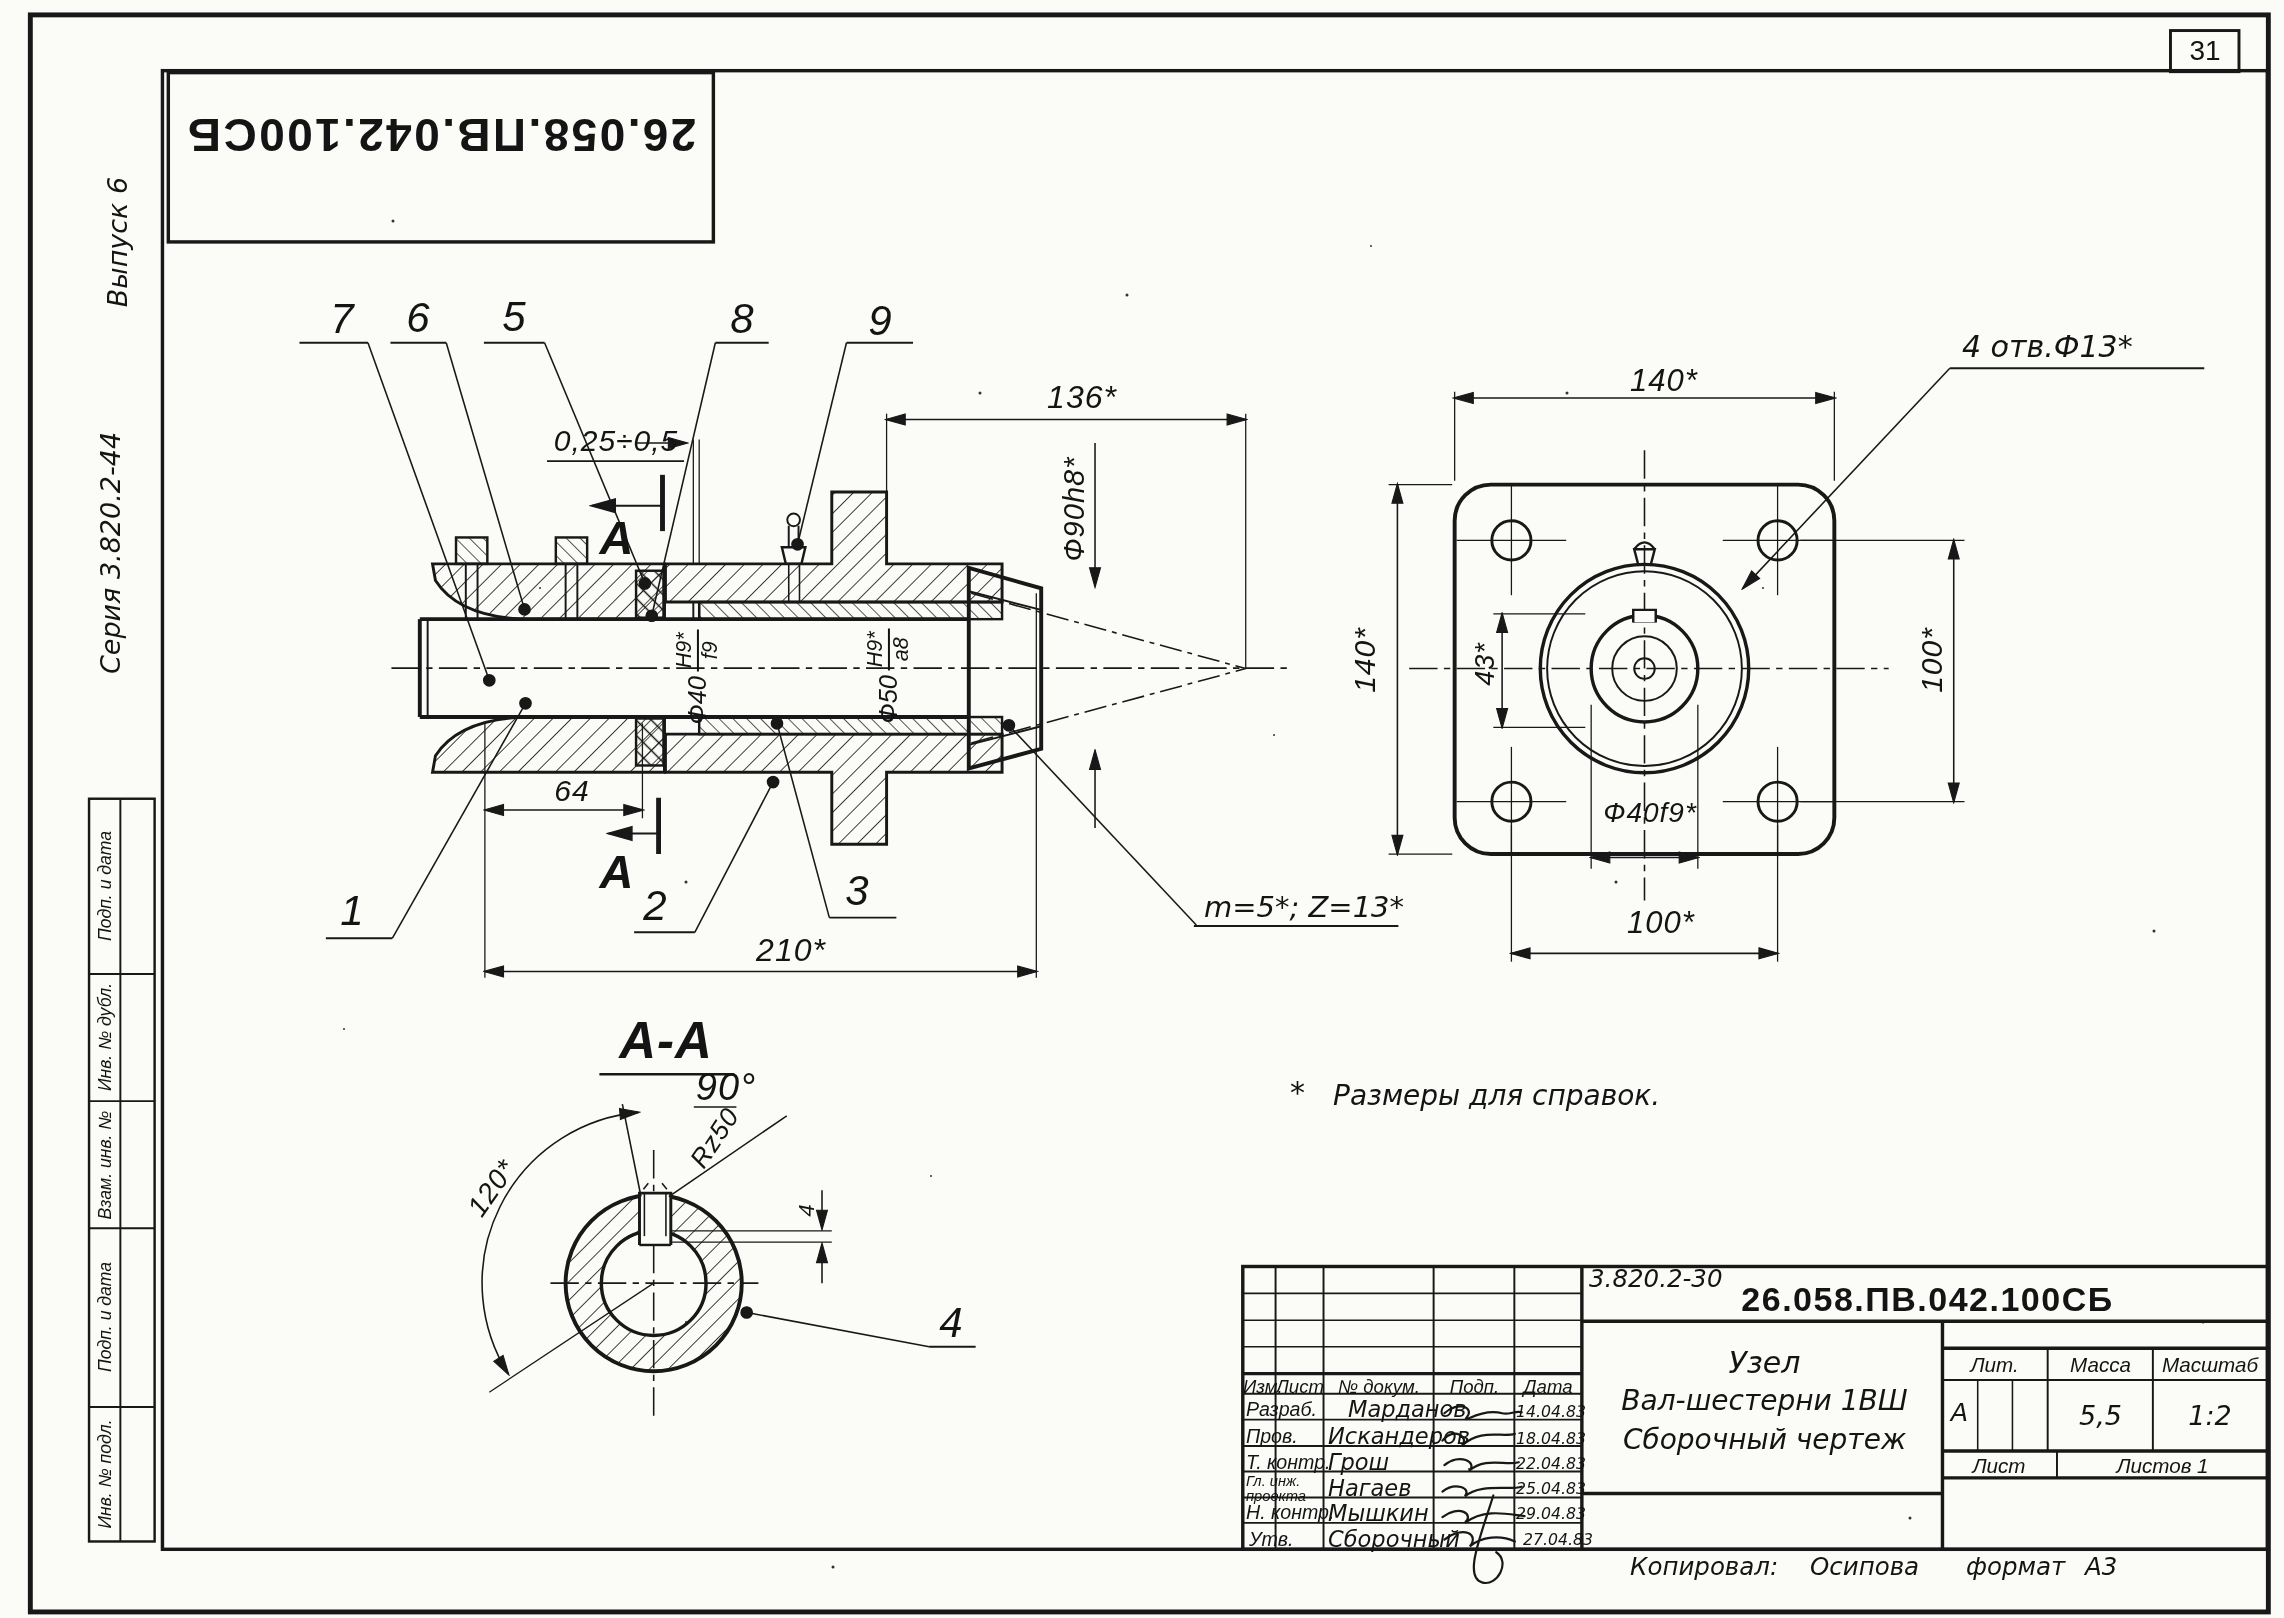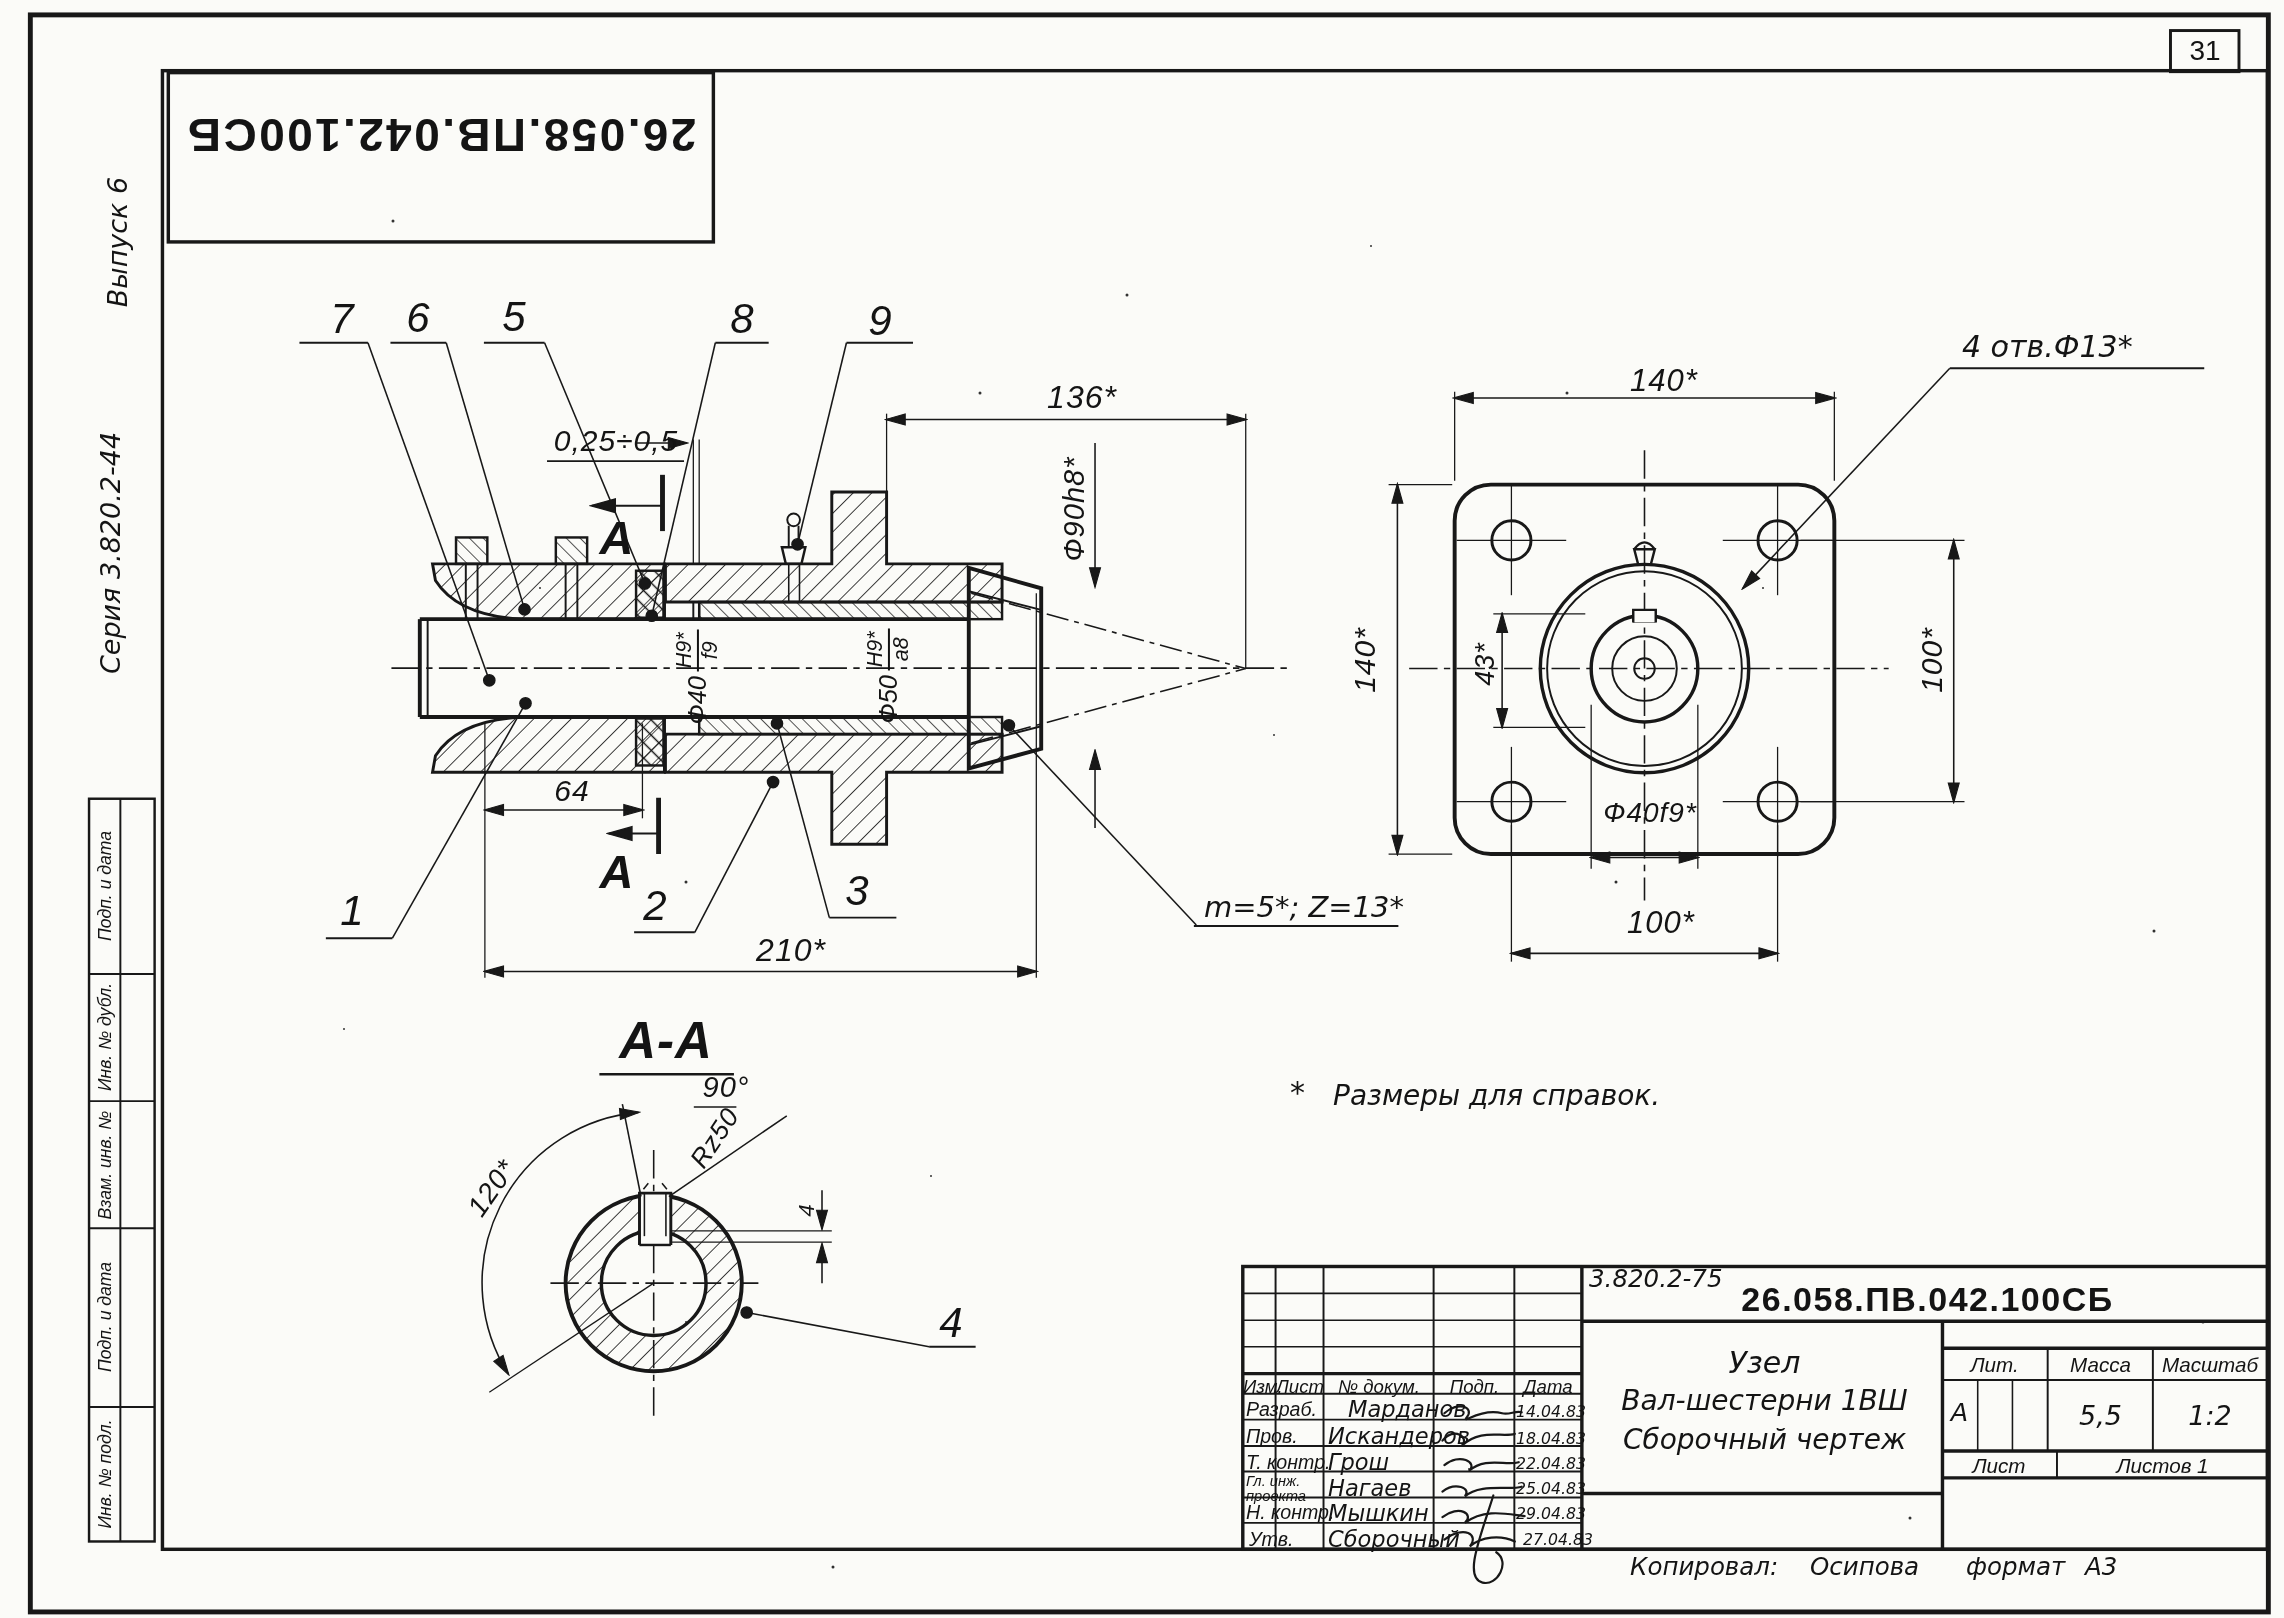--- a/index.html
+++ b/index.html
@@ -363,30 +363,30 @@
 
 <span class="t dimtxt" style="left:1664px;top:381px;font-size:31px;">140*</span>
 <span class="t r90 dimtxt" style="left:1365px;top:660px;font-size:30px;">140*</span>
 <span class="t r90 dimtxt" style="left:1932px;top:660px;font-size:30px;">100*</span>
 <span class="t dimtxt" style="left:1661px;top:923px;font-size:31px;">100*</span>
 <span class="t r90 dimtxt" style="left:1485px;top:664px;font-size:27px;">43*</span>
 <span class="t dimtxt" style="left:1650px;top:813px;font-size:28px;">Ф40f9*</span>
 <span class="a hw" style="left:1962px;top:329px;font-size:30px;">4 отв.Ф13*</span>
 
 <span class="t dimtxt" style="left:666px;top:1040px;font-size:51px;font-weight:bold;">А-А</span>
-<span class="t dimtxt" style="left:726px;top:1087px;font-size:29px;">90°</span>
+<span class="t dimtxt" style="left:726px;top:1087px;font-size:38px;">90°</span>
 <span class="t dimtxt" style="left:715px;top:1138px;font-size:26.4px;transform:translate(-50%,-50%) rotate(-56deg);">Rz50</span>
 <span class="t dimtxt" style="left:492px;top:1188px;font-size:28px;transform:translate(-50%,-50%) rotate(-55deg);">120*</span>
 <span class="t r90 dimtxt" style="left:807px;top:1210px;font-size:22.5px;">4</span>
 <span class="t callout" style="left:951px;top:1323px;">4</span>
 
 <span class="a hw" style="left:1290px;top:1075px;font-size:30px;">*</span>
 <span class="a hw" style="left:1333px;top:1079px;font-size:28px;">Размеры для справок.</span>
 
-<span class="a hw" style="left:1589px;top:1264px;font-size:24.5px;">3.820.2-75</span>
+<span class="a hw" style="left:1589px;top:1264px;font-size:24.5px;">3.820.2-30</span>
 <span class="cell" style="left:1590px;top:1280px;width:675px;font-size:34px;font-weight:bold;letter-spacing:1.5px;">26.058.ПВ.042.100СБ</span>
 <span class="cell it" style="left:1243px;top:1376px;width:33px;font-size:18.6px;">Изм.</span>
 <span class="cell it" style="left:1276px;top:1376px;width:48px;font-size:18.6px;">Лист</span>
 <span class="cell it" style="left:1324px;top:1376px;width:110px;font-size:18.6px;">№ докум.</span>
 <span class="cell it" style="left:1434px;top:1376px;width:81px;font-size:18.6px;">Подп.</span>
 <span class="cell it" style="left:1514px;top:1376px;width:68px;font-size:18.6px;">Дата</span>
 
 <span class="a it" style="left:1246px;top:1398px;font-size:19.6px;">Разраб.</span>
 <span class="a it" style="left:1246px;top:1425px;font-size:19.6px;">Пров.</span>
 <span class="a it" style="left:1246px;top:1451px;font-size:19.6px;">Т. контр.</span>

